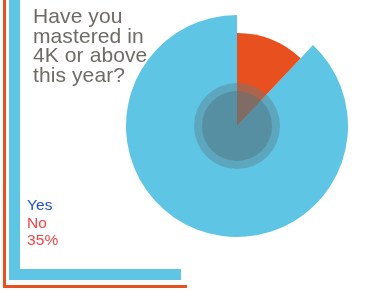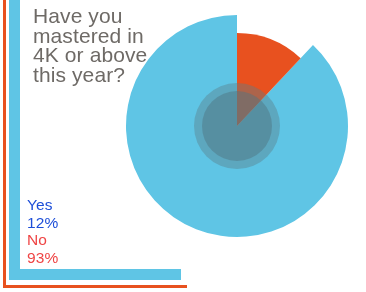--- a/index.html
+++ b/index.html
@@ -107,21 +107,20 @@
   </svg>
 
   <div id="question-text" style="color: rgb(110, 106, 102);">Have you
 mastered in
 4K or above
 this year?</div>
 
   <div id="legend">
     <div class="legend-entry legend-yes" style="color: #1d4ed8;">
       <span class="legend-label">Yes</span>
-      <span class="legend-value">12%</span>
     </div>
     <div class="legend-entry legend-no" style="color: #ef4444;">
       <span class="legend-label">No</span>
-      <span class="legend-value">93%</span>
+      <span class="legend-value">35%</span>
     </div>
   </div>
 
 </div>
 
 </body></html>

